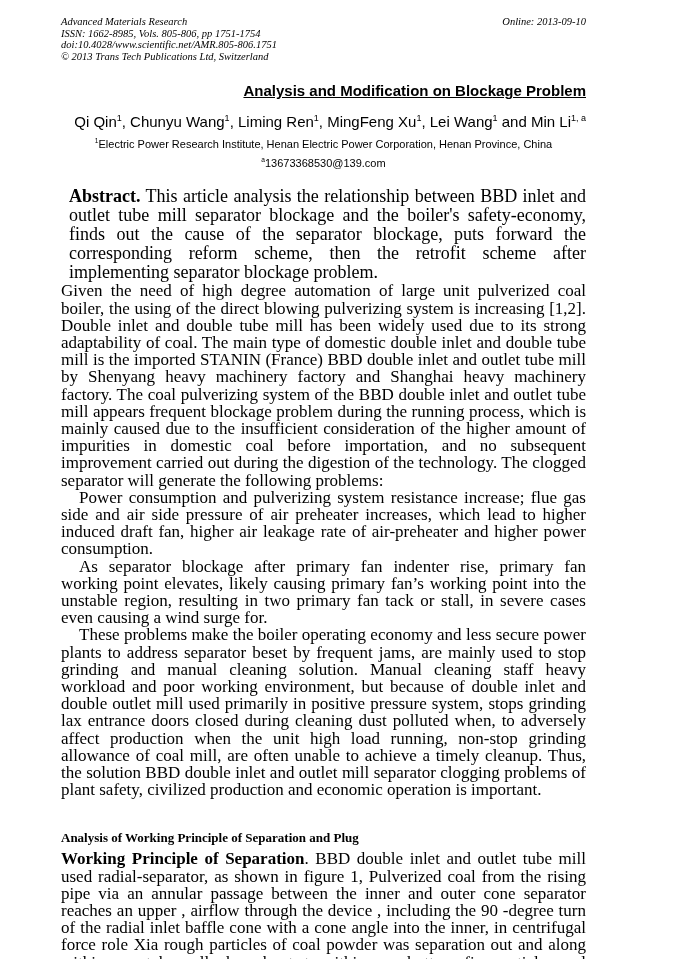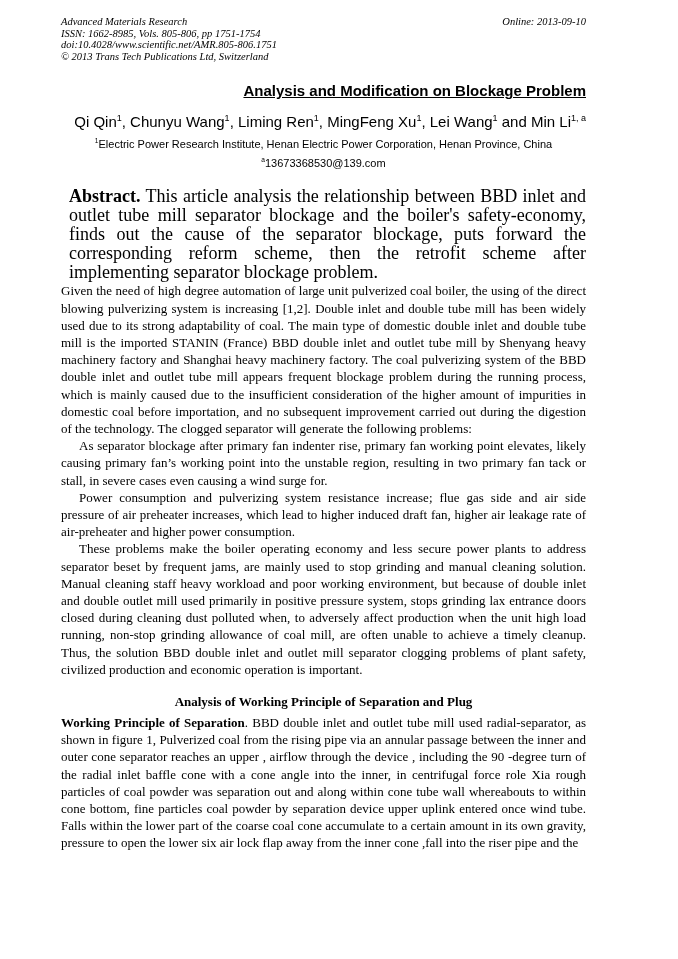--- a/index.html
+++ b/index.html
@@ -72,24 +72,24 @@
     font-size: 18px;
     line-height: 19px;
     text-align: justify;
   }
   .section-heading {
     margin: 21px 0 4px 0;
     font-size: 13px;
     line-height: 17px;
     font-weight: bold;
   }
-  .section-heading.second { margin-top: 15px; text-align: center; }
+  .section-heading.second { margin-top: 31px; }
   p.body {
     margin: 0;
-    font-size: 13px;
+    font-size: 17px;
     line-height: 17.2px;
     text-align: justify;
   }
   p.body.indent { text-indent: 18px; }
 </style>
 </head>
 <body>
 
 <div class="page">
 
@@ -113,21 +113,21 @@
 
   <div class="affiliation"><sup>1</sup><span>Electric Power Research Institute, Henan Electric Power Corporation, Henan Province, China</span></div>
 
   <div class="email"><sup>a</sup><span>13673368530@139.com</span></div>
 
 
   <p class="abstract"><b>Abstract.</b><span> This article analysis the relationship between BBD inlet and outlet tube mill separator blockage and the boiler's safety-economy, finds out the cause of the separator blockage, puts forward the corresponding reform scheme, then the retrofit scheme after implementing separator blockage problem.</span></p>
 
 
   <p class="body">Given the need of high degree automation of large unit pulverized coal boiler, the using of the direct blowing pulverizing system is increasing [1,2]. Double inlet and double tube mill has been widely used due to its strong adaptability of coal. The main type of domestic double inlet and double tube mill is the imported STANIN (France) BBD double inlet and outlet tube mill by Shenyang heavy machinery factory and Shanghai heavy machinery factory. The coal pulverizing system of the BBD double inlet and outlet tube mill appears frequent blockage problem during the running process, which is mainly caused due to the insufficient consideration of the higher amount of impurities in domestic coal before importation, and no subsequent improvement carried out during the digestion of the technology. The clogged separator will generate the following problems:</p>
+  <p class="body indent">Power consumption and pulverizing system resistance increase; flue gas side and air side pressure of air preheater increases, which lead to higher induced draft fan, higher air leakage rate of air-preheater and higher power consumption.</p>
   <p class="body indent">As separator blockage after primary fan indenter rise, primary fan working point elevates, likely causing primary fan’s working point into the unstable region, resulting in two primary fan tack or stall, in severe cases even causing a wind surge for.</p>
-  <p class="body indent">Power consumption and pulverizing system resistance increase; flue gas side and air side pressure of air preheater increases, which lead to higher induced draft fan, higher air leakage rate of air-preheater and higher power consumption.</p>
   <p class="body indent">These problems make the boiler operating economy and less secure power plants to address separator beset by frequent jams, are mainly used to stop grinding and manual cleaning solution. Manual cleaning staff heavy workload and poor working environment, but because of double inlet and double outlet mill used primarily in positive pressure system, stops grinding lax entrance doors closed during cleaning dust polluted when, to adversely affect production when the unit high load running, non-stop grinding allowance of coal mill, are often unable to achieve a timely cleanup. Thus, the solution BBD double inlet and outlet mill separator clogging problems of plant safety, civilized production and economic operation is important.</p>
 
   <h2 class="section-heading second">Analysis of Working Principle of Separation and Plug</h2>
 
   <p class="body"><b>Working Principle of Separation</b><span>. BBD double inlet and outlet tube mill used radial-separator, as shown in figure 1, Pulverized coal from the rising pipe via an annular passage between the inner and outer cone separator reaches an upper , airflow through the device , including the 90 -degree turn of the radial inlet baffle cone with a cone angle into the inner, in centrifugal force role Xia rough particles of coal powder was separation out and along within cone tube wall whereabouts to within cone bottom, fine particles coal powder by separation device upper uplink entered once wind tube. Falls within the lower part of the coarse coal cone accumulate to a certain amount in its own gravity, pressure to open the lower six air lock flap away from the inner cone ,fall into the riser pipe and the</span></p>
 
 </div>
 
 </body></html>

